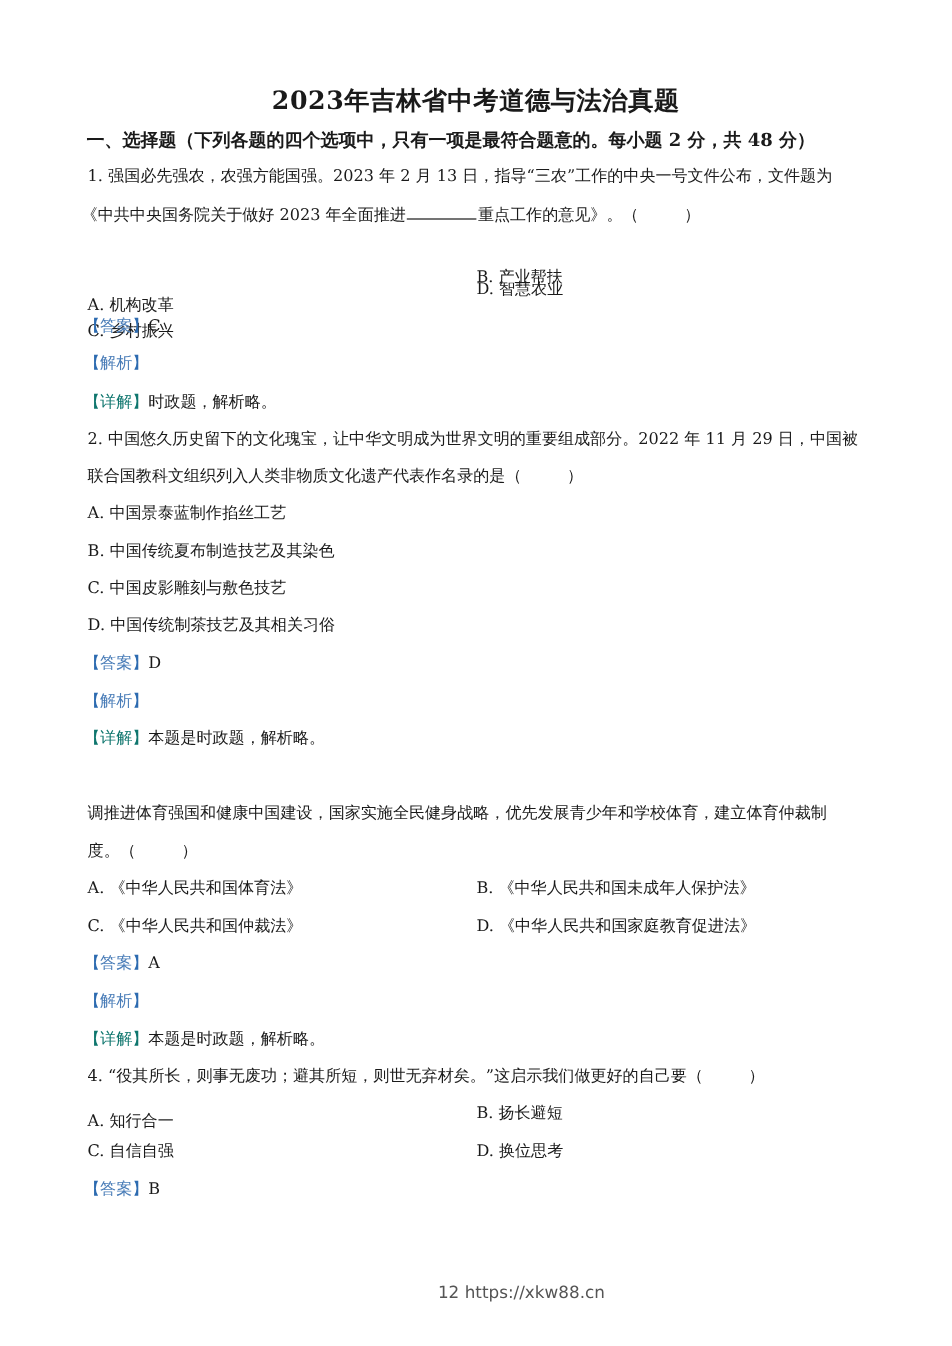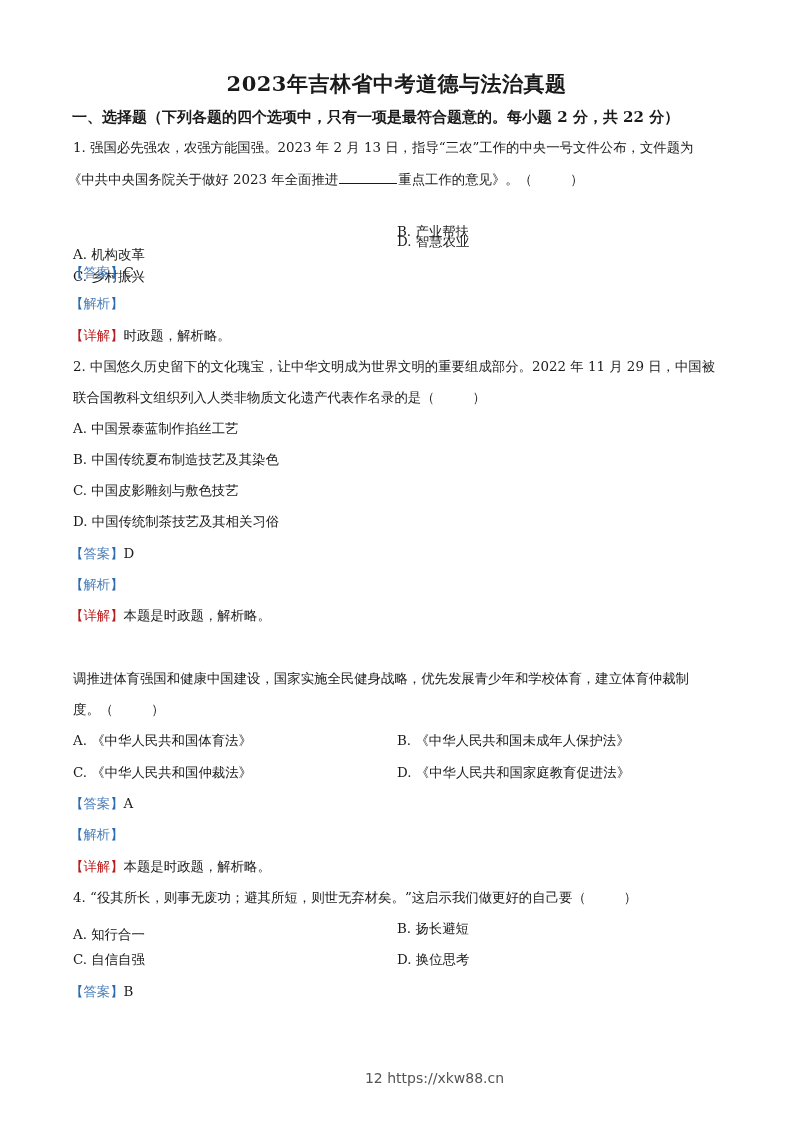--- a/index.html
+++ b/index.html
@@ -8,31 +8,31 @@
     .page { position: absolute; left: 0; top: 0; width: 749px; height: 1122px; text-decoration: underline; }
     .title { position: absolute; left: 0; width: 793px; top: 70px; text-align: center;
       font-size: 21px; font-weight: bold; letter-spacing: 0.5px; }
     .line { position: absolute; left: 73px; font-size: 13.4px; white-space: nowrap; line-height: 20px; }
     .section { font-weight: bold; font-size: 15px; left: 72px; }
     .opt-b { left: 397px; }
     .blank { display: inline-block; width: 58px; border-bottom: 1px solid #1a1a1a; height: 12px; vertical-align: baseline; margin: 0 1px; }
     .paren { display: inline-block; width: 38px; }
     .label { color: #4a7db8; }
     .label .br { color: #2d6bb0; }
-    .detail-label { color: #b91c1c; }
+    .detail-label { color: #0f766e; }
     .footer { position: absolute; left: 0; width: 793px; top: 1070px; text-align: center;
       font-family: "DejaVu Sans", "Liberation Sans", sans-serif; font-size: 14px; color: #555555; padding-left: 38px; }
   </style>
 </head>
 <body>
 
 <div class="page">
 
   <div class="title">2023年吉林省中考道德与法治真题</div>
-  <div class="line section" style="top:107px;">一、选择题（下列各题的四个选项中，只有一项是最符合题意的。每小题 2 分，共 22 分）</div>
+  <div class="line section" style="top:107px;">一、选择题（下列各题的四个选项中，只有一项是最符合题意的。每小题 2 分，共 48 分）</div>
 
   <div class="line" style="top:138px;">
     <span>1.</span>
     <span>强国必先强农，农强方能国强。2023 年 2 月 13 日，指导“三农”工作的中央一号文件公布，文件题为</span>
   </div>
   <div class="line" style="top:170px; left:68px;">
     <span>《中共中央国务院关于做好 2023 年全面推进</span><span class="blank"></span><span>重点工作的意见》。（</span><span class="paren"></span><span>）</span>
   </div>
   <div class="line" style="top:201px;margin-top:44px;">
     <span>A.</span>

